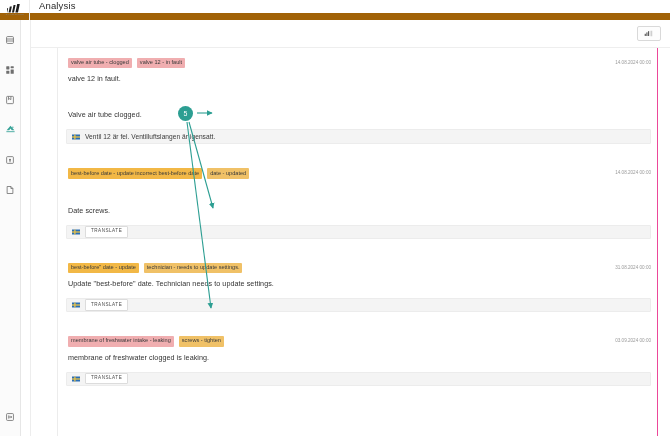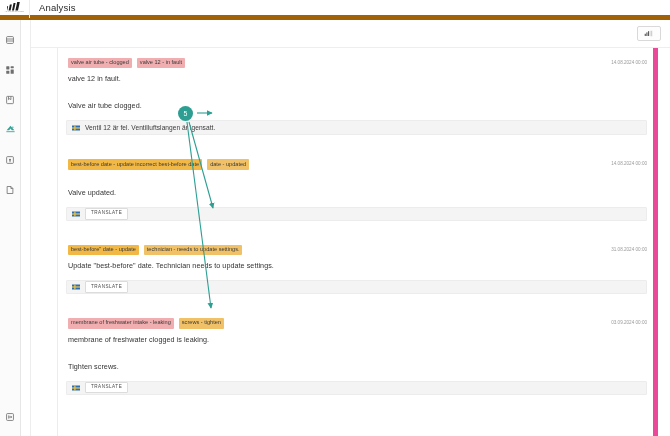--- a/index.html
+++ b/index.html
@@ -8,22 +8,22 @@
     font-family: "Liberation Sans", sans-serif;
     background: #ffffff;
     overflow: hidden;
   }
   .app { position: relative; width: 670px; height: 436px; display: flex; flex-direction: column; }
 
   
   .topbar {
     height: 16px; min-height: 20px;
     background: #ffffff;
-    border-bottom: 5px solid #a16207;
-    display: flex; align-items: center;
+    border-bottom: 7px solid #a16207;
+    display: flex; align-items: flex-start;
     position: relative;
   }
   .brand {
     width: 30px; height: 20px;
     display: flex; flex-direction: column;
     align-items: center; justify-content: center;
     border-right: 1px solid #ececec;
   }
   .brand-mark { display: block; }
   .brand-sub {
@@ -87,21 +87,21 @@
 
   .canvas {
     flex: 1; min-height: 0;
     position: relative;
     padding: 0;
   }
   .panel {
     position: absolute;
     left: 26px; top: 0; right: 12px; bottom: 0;
     border-left: 1px solid #ececec;
-    border-right: 5px solid #ec4899;
+    border-right: 1px solid #ec4899;
     text-decoration: underline;
   }
 
   .feed {
     position: absolute; left: 0; right: 0; top: 0; bottom: 0;
     padding: 10px 6px 0 8px;
   }
 
   .entry { position: relative; margin-bottom: 3px; }
   .entry-head { display: flex; align-items: flex-start; }
@@ -117,21 +117,21 @@
   .tag.orange { background: #f2b846; }
   .tag.amber { background: #f0c167; }
   .timestamp {
     font-size: 4.6px; color: #9a9a9a; white-space: nowrap;
     padding-top: 2px; margin-left: 6px;
   }
   .line {
     font-size: 7.2px; color: #333333; margin-top: 6px; padding-left: 2px;
     letter-spacing: .05px;
   }
-  .line.gap { margin-top: 18px; }
+  .line.gap { margin-top: 27px; }
 
   .translate-row {
     margin-top: 10px;
     background: #f4f4f4;
     border: 1px solid #ececec;
     border-radius: 1px;
     height: 14px;
     display: flex; align-items: center;
     padding: 0 5px;
     gap: 5px;
@@ -303,21 +303,21 @@
             </div>
 
             <div class="entry" style="margin-top:24px;">
               <div class="entry-head">
                 <div class="tags">
                   <span class="tag orange">best-before date - update incorrect best-before date</span>
                   <span class="tag amber">date - updated</span>
                 </div>
                 <span class="timestamp">14.08.2024 00:00</span>
               </div>
-              <div class="line gap">Valve updated.</div>
+              <div class="line gap">Date screws.</div>
               <div class="translate-row">
                 <svg class="flag" viewBox="0 0 16 10">
                   <rect width="16" height="10" fill="#2b6fb5"></rect>
                   <rect x="4.6" y="0" width="2.4" height="10" fill="#f2c744"></rect>
                   <rect x="0" y="3.8" width="16" height="2.4" fill="#f2c744"></rect>
                 </svg>
                 <button class="xlat-btn">TRANSLATE</button>
               </div>
             </div>
 
@@ -342,21 +342,20 @@
 
             <div class="entry" style="margin-top:24px;">
               <div class="entry-head">
                 <div class="tags">
                   <span class="tag red">membrane of freshwater intake - leaking</span>
                   <span class="tag amber">screws - tighten</span>
                 </div>
                 <span class="timestamp">03.09.2024 00:00</span>
               </div>
               <div class="line">membrane of freshwater clogged is leaking.</div>
-              <div class="line gap">Tighten screws.</div>
               <div class="translate-row">
                 <svg class="flag" viewBox="0 0 16 10">
                   <rect width="16" height="10" fill="#2b6fb5"></rect>
                   <rect x="4.6" y="0" width="2.4" height="10" fill="#f2c744"></rect>
                   <rect x="0" y="3.8" width="16" height="2.4" fill="#f2c744"></rect>
                 </svg>
                 <button class="xlat-btn">TRANSLATE</button>
               </div>
             </div>
 

